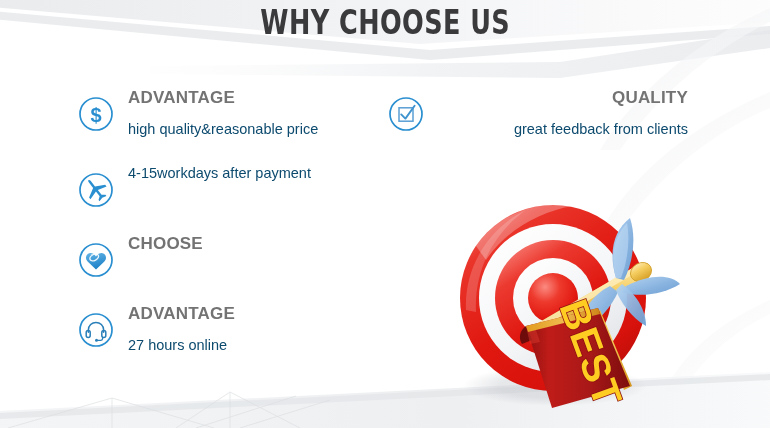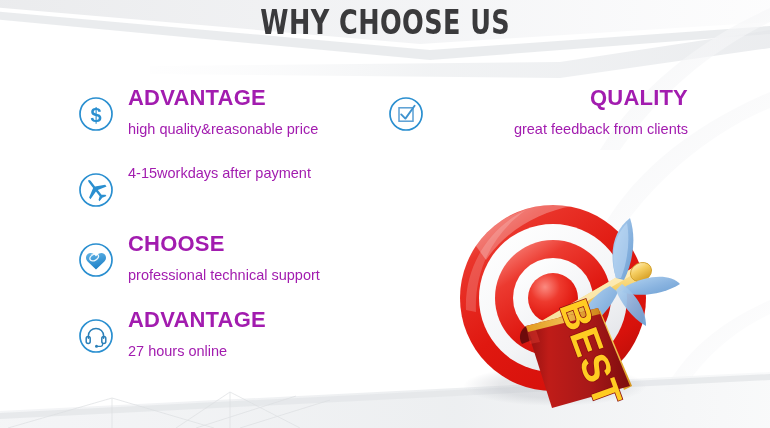--- a/index.html
+++ b/index.html
@@ -66,32 +66,32 @@
     padding-left: 50px;
   }
   .feature-icon {
     position: absolute;
     left: 0;
     top: 8px;
     width: 36px;
     height: 36px;
   }
   .feature-title {
-    font-size: 22px;
+    font-size: 17px;
     font-weight: bold;
-    color: #a21caf;
+    color: #737373;
     line-height: 20px;
     letter-spacing: 0.2px;
     margin: 0 0 12px 0;
     white-space: nowrap;
   }
   .feature-desc {
     font-size: 14.5px;
     font-weight: normal;
-    color: #a21caf;
+    color: #0c4a6e;
     line-height: 18px;
     margin: 0;
     white-space: nowrap;
   }
 
   
   #dartboard {
     position: absolute;
     left: 440px;
     top: 190px;
@@ -193,21 +193,20 @@
           <circle cx="18" cy="18" r="16" fill="none" stroke="#2a8fd0" stroke-width="1.7"></circle>
           <path d="M 18,27.4 L 9.6,19.4 C 7.4,17.3 7.5,13.9 9.7,12.0
                    C 11.8,10.2 14.9,10.7 16.6,12.8 L 18,14.5 L 19.4,12.8
                    C 21.1,10.7 24.2,10.2 26.3,12.0 C 28.5,13.9 28.6,17.3 26.4,19.4 Z" fill="url(#heartGrad)"></path>
           <path d="M 12.2,12.6 C 14.6,11.2 18.4,11.6 20.6,13.6
                    C 19.0,12.0 16.2,11.5 13.9,12.4 Z" fill="#ffffff" opacity="0.85"></path>
           <ellipse cx="16.2" cy="15.4" rx="4.6" ry="3.0" transform="rotate(-28 16.2 15.4)" fill="none" stroke="#ffffff" stroke-width="1.4" opacity="0.9"></ellipse>
         </svg>
       </span>
       <p class="feature-title">CHOOSE</p>
-      <p class="feature-desc">professional technical support</p>
     </div>
 
     <div class="feature-item">
       <span class="feature-icon">
         <svg viewBox="0 0 36 36" width="36" height="36">
           <circle cx="18" cy="18" r="16" fill="none" stroke="#2a8fd0" stroke-width="1.7"></circle>
           <path d="M 10.4,20.2 L 10.4,17.8 C 10.4,13.7 13.8,10.4 18,10.4
                    C 22.2,10.4 25.6,13.7 25.6,17.8 L 25.6,20.2" fill="none" stroke="#2a7fb8" stroke-width="1.5" stroke-linecap="round"></path>
           <rect x="8.2" y="18.6" width="4.0" height="6.8" rx="2.0" fill="none" stroke="#2a7fb8" stroke-width="1.5"></rect>
           <rect x="23.8" y="18.6" width="4.0" height="6.8" rx="2.0" fill="none" stroke="#2a7fb8" stroke-width="1.5"></rect>

